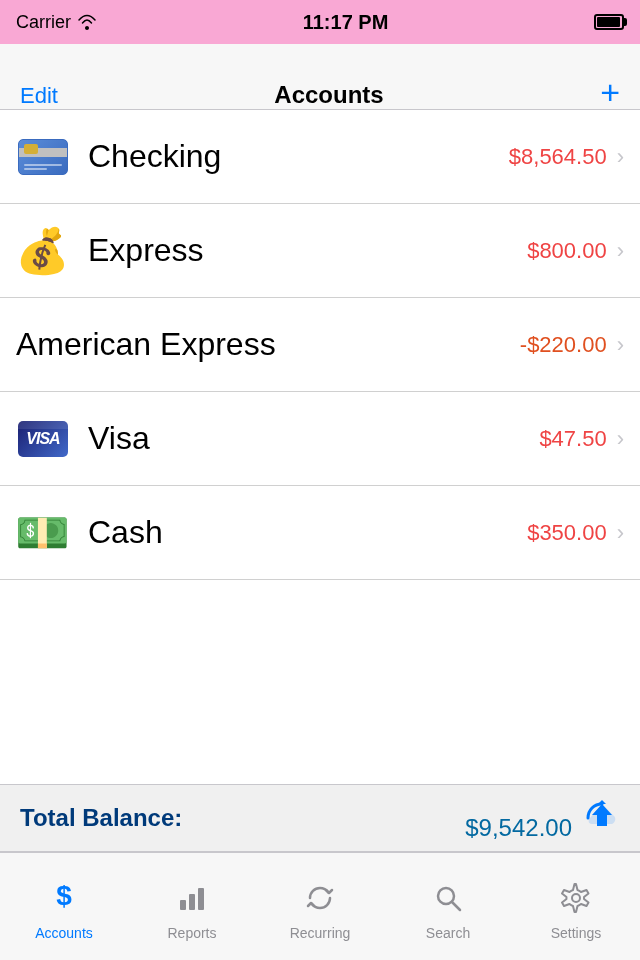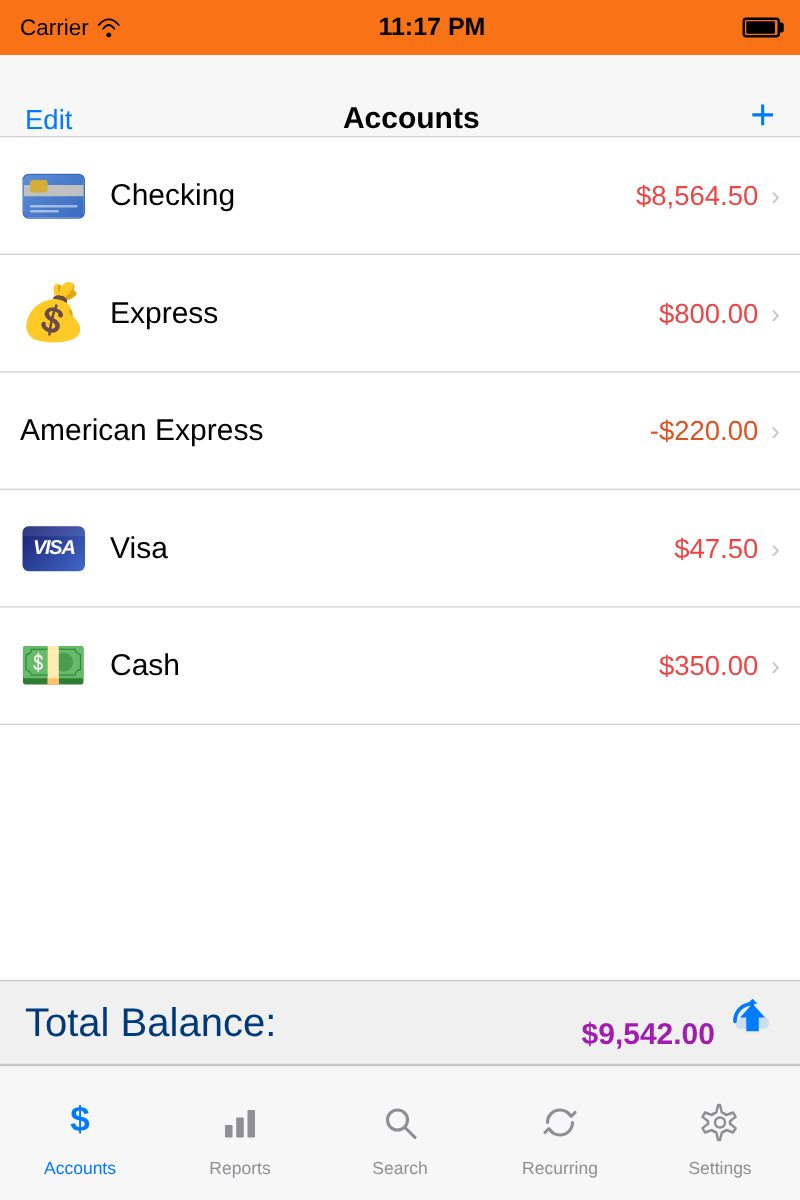--- a/index.html
+++ b/index.html
@@ -9,21 +9,21 @@
       height: 960px;
       font-family: -apple-system, 'Helvetica Neue', Helvetica, Arial, sans-serif;
       background: #fff;
       overflow: hidden;
       position: relative;
     }
 
     
     .status-bar {
       height: 44px;
-      background: #f97316;
+      background: #f9a8d4;
       display: flex;
       align-items: center;
       justify-content: space-between;
       padding: 0 16px;
       font-size: 18px;
       font-weight: 500;
     }
     .status-bar .carrier {
       display: flex;
       align-items: center;
@@ -128,21 +128,21 @@
     }
     .emoji-icon {
       font-size: 44px;
       line-height: 1;
       display: flex;
       align-items: center;
       justify-content: center;
     }
     .account-name {
       flex: 1;
-      font-size: 24px;
+      font-size: 32px;
       font-weight: 500;
       color: #000;
     }
     .account-balance {
       font-size: 22px;
       color: #ef4444;
       margin-right: 10px;
     }
     .account-balance.negative {
       color: #e05020;
@@ -161,29 +161,29 @@
       right: 0;
       height: 68px;
       background: #f0f0f0;
       border-top: 1px solid #c8c7cc;
       border-bottom: 1px solid #c8c7cc;
       display: flex;
       align-items: center;
       padding: 0 20px;
     }
     .total-label {
-      font-size: 32px;
-      font-weight: 400;
+      font-size: 24px;
+      font-weight: 700;
       color: #003a7a;
       flex: 1;
     }
     .total-amount {
       font-size: 24px;
-      font-weight: 700;
-      color: #a21caf;
+      font-weight: 400;
+      color: #0369a1;
       margin-right: 12px;
       margin-top: 19px;
     }
     .share-icon {
       font-size: 30px;
       color: #007aff;
     }
 
     
     .tab-bar {
@@ -429,37 +429,37 @@
         <rect x="13" y="12" width="6" height="16" fill="#8e8e93" rx="1"></rect>
         <rect x="22" y="6" width="6" height="22" fill="#8e8e93" rx="1"></rect>
       </svg>
     </span>
     <span class="tab-label">Reports</span>
   </div>
 
   <div class="tab-item">
     <span class="tab-icon">
       <svg width="32" height="32" viewBox="0 0 32 32">
-        <circle cx="14" cy="14" r="8" fill="none" stroke="#8e8e93" stroke-width="2.5"></circle>
-        <line x1="20" y1="20" x2="28" y2="28" stroke="#8e8e93" stroke-width="2.5" stroke-linecap="round"></line>
-      </svg>
-    </span>
-    <span class="tab-label">Search</span>
-  </div>
-
-  <div class="tab-item">
-    <span class="tab-icon">
-      <svg width="32" height="32" viewBox="0 0 32 32">
         <path d="M6 16 C6 10.5 10.5 6 16 6 C19.5 6 22.5 7.8 24.5 10.5" fill="none" stroke="#8e8e93" stroke-width="2.5" stroke-linecap="round"></path>
         <path d="M26 16 C26 21.5 21.5 26 16 26 C12.5 26 9.5 24.2 7.5 21.5" fill="none" stroke="#8e8e93" stroke-width="2.5" stroke-linecap="round"></path>
         <polyline points="22,8 25,11 28,8" fill="none" stroke="#8e8e93" stroke-width="2.5" stroke-linecap="round" stroke-linejoin="round"></polyline>
         <polyline points="10,24 7,21 4,24" fill="none" stroke="#8e8e93" stroke-width="2.5" stroke-linecap="round" stroke-linejoin="round"></polyline>
       </svg>
     </span>
     <span class="tab-label">Recurring</span>
+  </div>
+
+  <div class="tab-item">
+    <span class="tab-icon">
+      <svg width="32" height="32" viewBox="0 0 32 32">
+        <circle cx="14" cy="14" r="8" fill="none" stroke="#8e8e93" stroke-width="2.5"></circle>
+        <line x1="20" y1="20" x2="28" y2="28" stroke="#8e8e93" stroke-width="2.5" stroke-linecap="round"></line>
+      </svg>
+    </span>
+    <span class="tab-label">Search</span>
   </div>
 
   <div class="tab-item">
     <span class="tab-icon">
       <svg width="32" height="32" viewBox="0 0 32 32">
         <circle cx="16" cy="16" r="4" fill="none" stroke="#8e8e93" stroke-width="2"></circle>
         <path d="M16 2 L17.5 8 C18.8 8.4 20 9.1 21 10L26.5 8 L28.5 11.5 L24 15 C24.1 15.6 24.1 16.4 24 17L28.5 20.5 L26.5 24 L21 22C20 22.9 18.8 23.6 17.5 24L16 30 L14.5 30 L13 24 C11.7 23.6 10.5 22.9 9.5 22L4 24 L2 20.5 L6.5 17 C6.4 16.4 6.4 15.6 6.5 15L2 11.5 L4 8 L9.5 10 C10.5 9.1 11.7 8.4 13 8L14.5 2Z" fill="none" stroke="#8e8e93" stroke-width="2" stroke-linejoin="round"></path>
       </svg>
     </span>
     <span class="tab-label">Settings</span>

